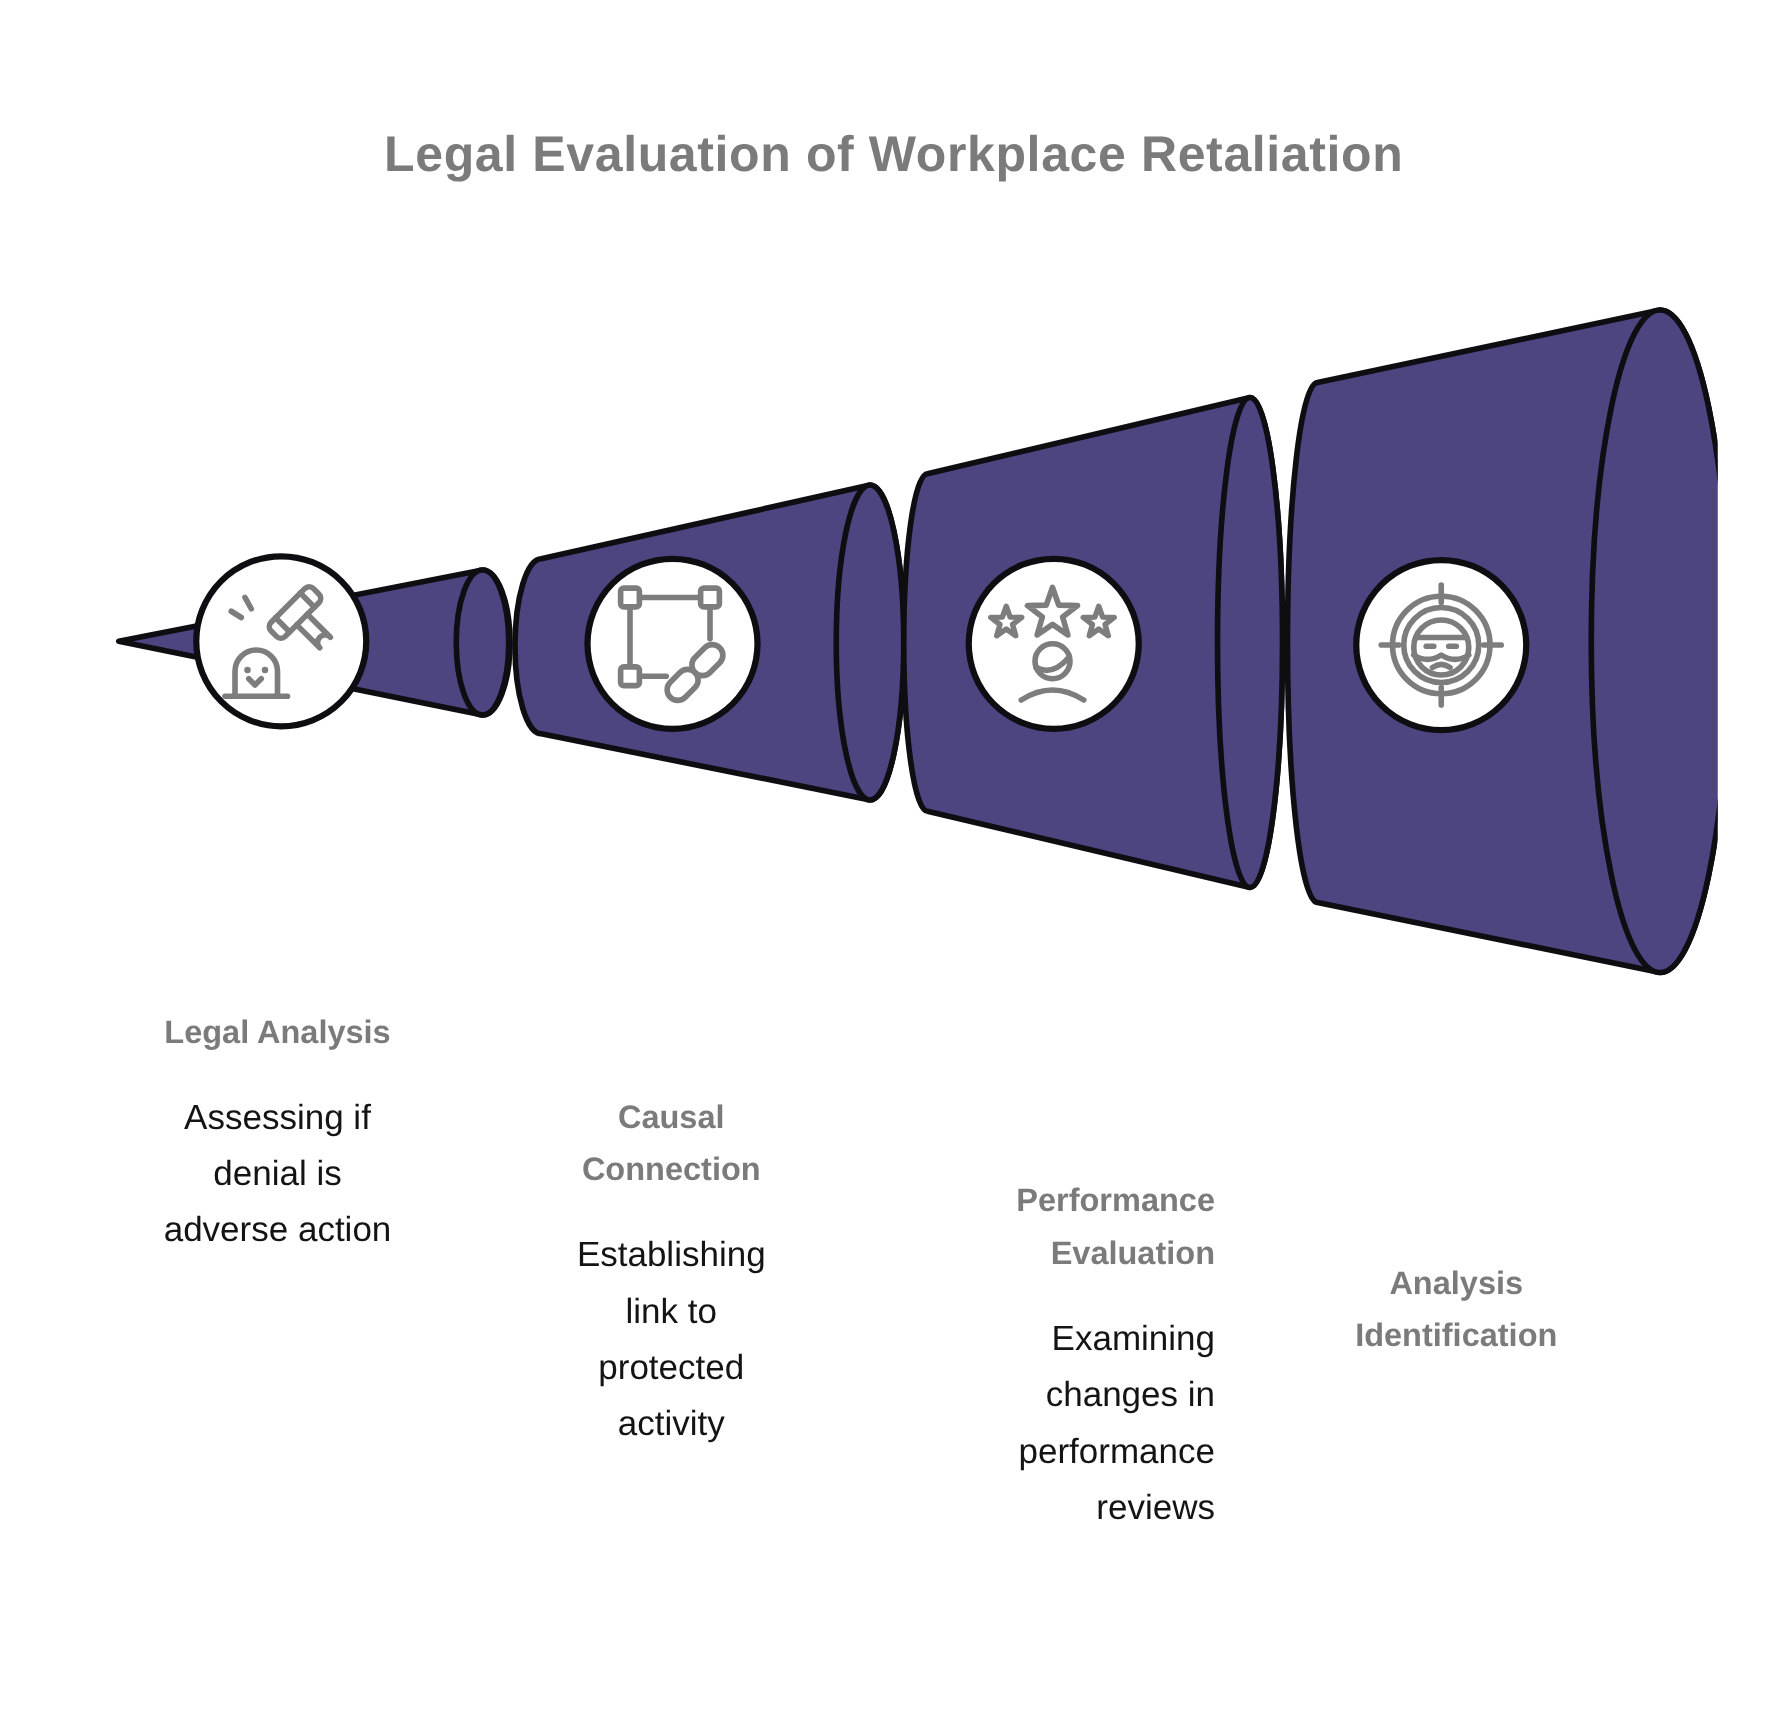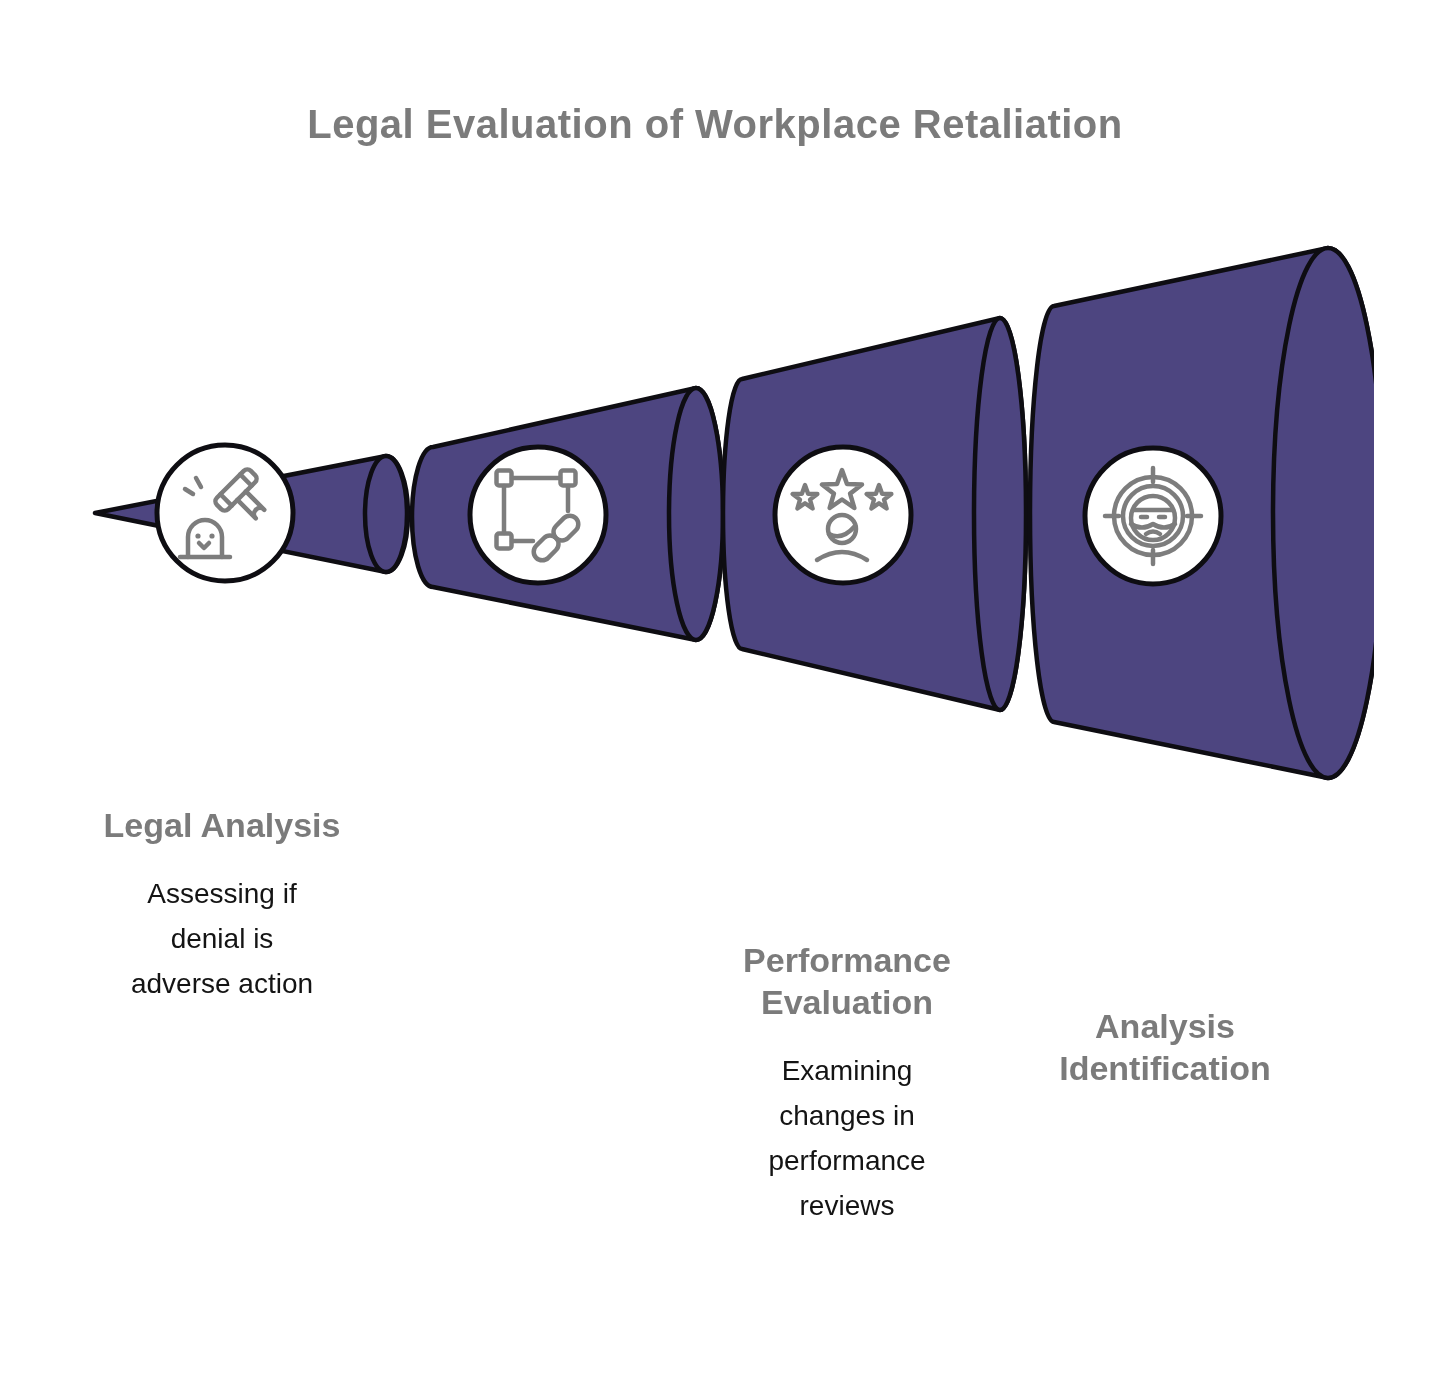--- a/index.html
+++ b/index.html
@@ -57,21 +57,21 @@
     stroke-linecap: round;
     stroke-linejoin: round;
   }
   .icon-fill { fill: var(--icon-stroke); stroke: none; }
   .stage-text {
     position: absolute;
     transform: translateX(-50%);
     text-align: center;
   }
   .stage-heading {
-    font-size: 34px;
+    font-size: 26px;
     line-height: 42px;
     font-weight: 700;
     color: var(--heading-gray);
     white-space: pre-line;
   }
   .stage-body {
     margin-top: 25px;
     font-size: 28px;
     line-height: 45px;
     font-weight: 400;
@@ -175,22 +175,30 @@
     </g>
   </svg>
 
   <div class="stage-text" style="left:222px; top:804px; width:270px;">
     <div class="stage-heading">Legal Analysis</div>
     <div class="stage-body">Assessing if
 denial is
 adverse action</div>
   </div>
 
-
-  <div class="stage-text" style="left:847px; top:939px; width:250px;">
+  <div class="stage-text" style="left:537px; top:872px; width:240px;">
+    <div class="stage-heading">Causal
+Connection</div>
+    <div class="stage-body">Establishing
+link to
+protected
+activity</div>
+  </div>
+
+  <div class="stage-text" style="left:847px; top:939px; width:250px;text-align:right;">
     <div class="stage-heading">Performance
 Evaluation</div>
     <div class="stage-body">Examining
 changes in
 performance
 reviews</div>
   </div>
 
   <div class="stage-text" style="left:1165px; top:1005px; width:270px;">
     <div class="stage-heading">Analysis

